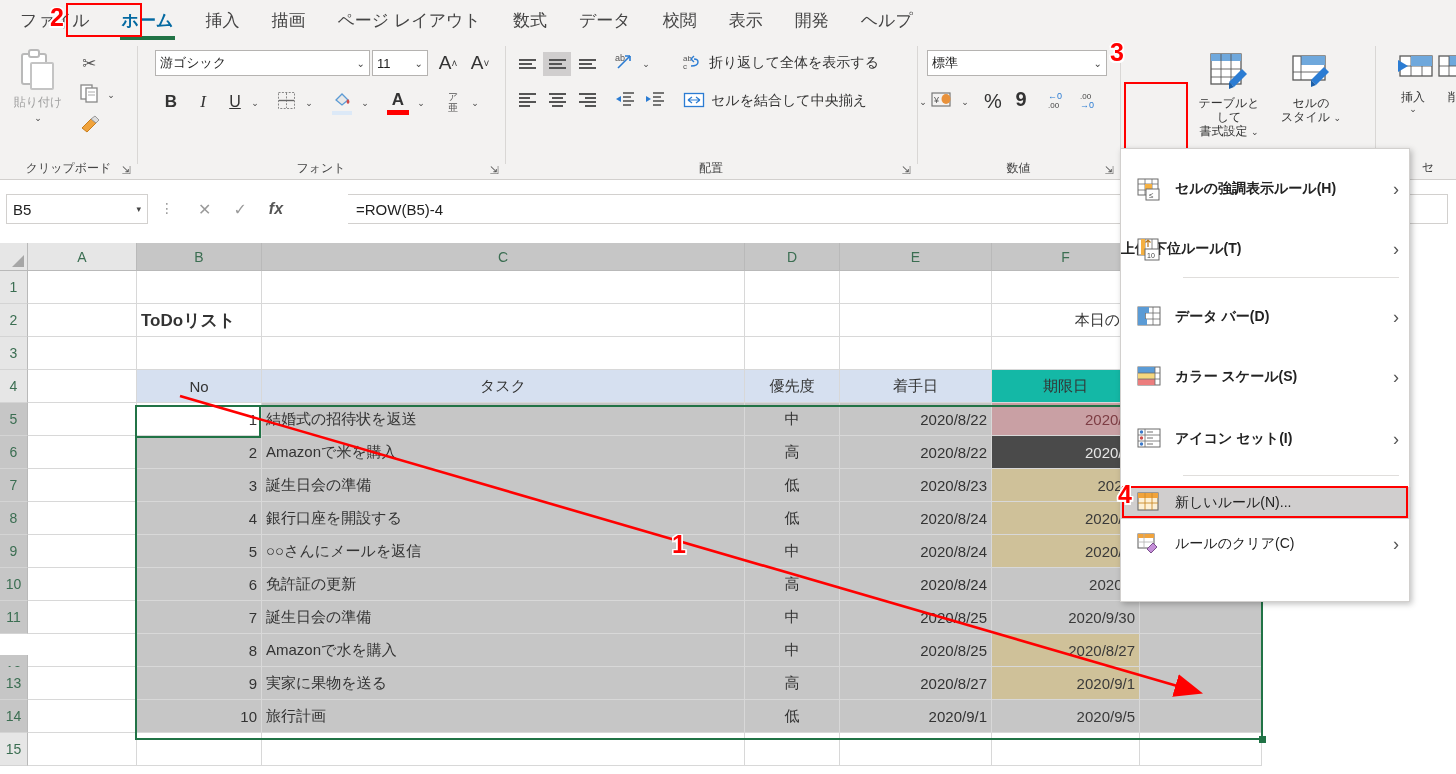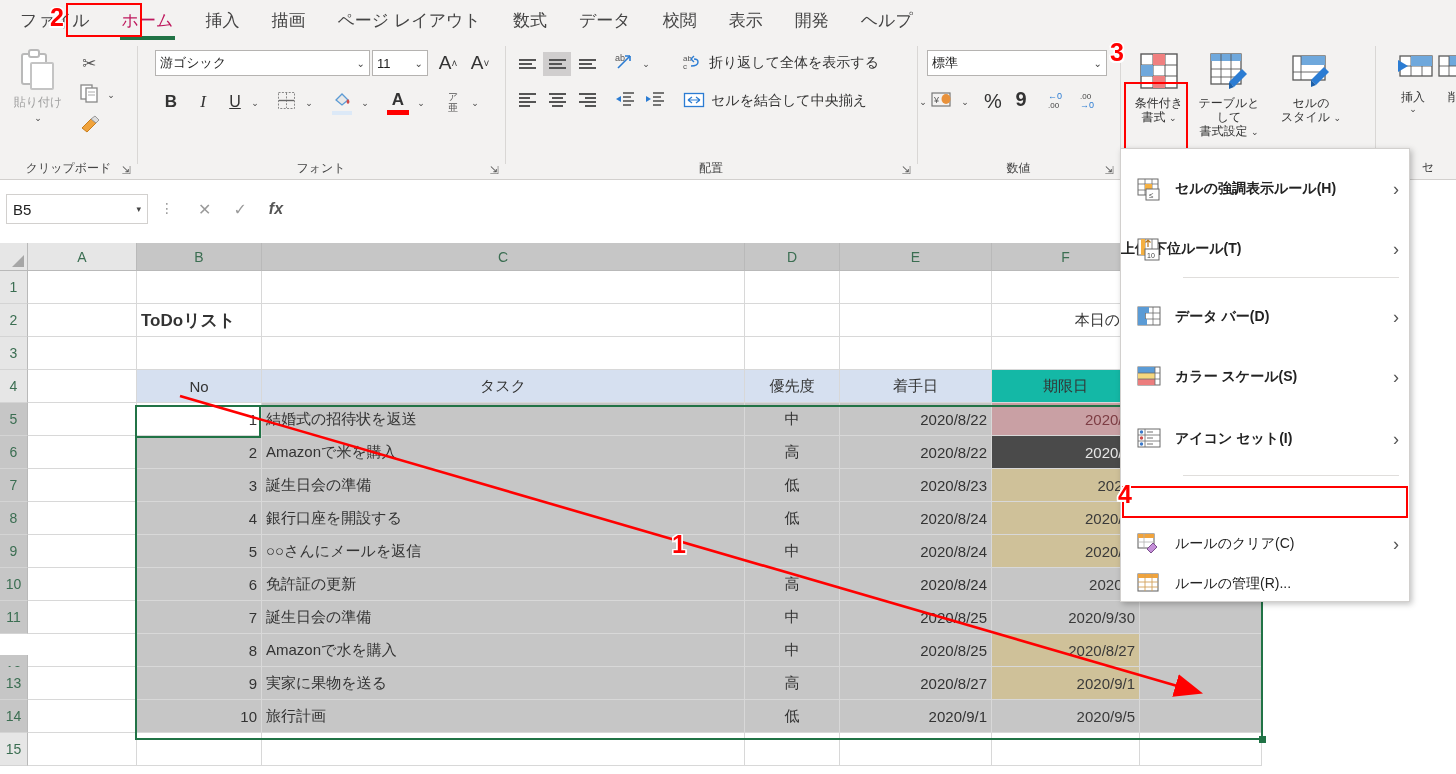--- a/index.html
+++ b/index.html
@@ -14,21 +14,21 @@
   
   .tabbar {
     position: absolute; left: 0; top: 0; width: 1456px; height: 40px;
     background: #f3f2f1;
     display: flex; align-items: center;
   }
   .tab {
     font-size: 17px; color: #444; padding: 4px 12px; margin: 0 4px;
     position: relative; white-space: nowrap;
   }
-  .tab.active { color: #be185d; font-weight: normal; }
+  .tab.active { color: #0369a1; font-weight: bold; }
   .tab.active .underline {
     position: absolute; left: 10px; right: 10px; bottom: -4px;
     height: 4px; background: #217346;
   }
   .tab-highlight {
     position: absolute; left: 66px; top: 3px; width: 76px; height: 34px;
     border: 2px solid #ff0000; pointer-events: none;
   }
 
   
@@ -438,35 +438,20 @@
           <svg width="24" height="20" viewBox="0 0 24 20">
               <text x="2" y="9" font-size="8" fill="#444" font-family="'Liberation Sans',sans-serif">.00</text>
               <text x="2" y="18" font-size="9" fill="#2b7cd3" font-family="'Liberation Sans',sans-serif">→0</text>
             </svg>
         </span>
       </div>
       <div class="rgroup-label">数値</div>
       <div class="dlgl" style="right:6px">⇲</div>
     </div>
 
-    <div class="bigbtn" style="left:1128px;top:6px;height:96px">
-      <span>
-        <svg width="40" height="38" viewBox="0 0 40 38">
-          <rect x="2" y="2" width="36" height="34" fill="#fff" stroke="#5a5a5a" stroke-width="1.4"></rect>
-          <line x1="14" y1="2" x2="14" y2="36" stroke="#5a5a5a" stroke-width="1"></line>
-          <line x1="26" y1="2" x2="26" y2="36" stroke="#5a5a5a" stroke-width="1"></line>
-          <line x1="2" y1="13" x2="38" y2="13" stroke="#5a5a5a" stroke-width="1"></line>
-          <line x1="2" y1="24" x2="38" y2="24" stroke="#5a5a5a" stroke-width="1"></line>
-          <rect x="14" y="2" width="12" height="11" fill="#f08080"></rect>
-          <rect x="2" y="13" width="12" height="11" fill="#6fa8dc"></rect>
-          <rect x="14" y="24" width="12" height="12" fill="#f08080"></rect>
-        </svg>
-      </span>
-      <span class="lbl"><span>条件付き</span><br><span>書式</span> <span class="tiny-arrow">⌄</span></span>
-    </div>
     <div class="cf-btn" style="z-index:-1"></div>
     <div class="cf-btn-border"></div>
 
     <div class="bigbtn" style="left:1198px;top:6px">
       <span>
         <svg width="40" height="38" viewBox="0 0 40 38">
           <rect x="2" y="2" width="30" height="30" fill="#fff" stroke="#5a5a5a" stroke-width="1.3"></rect>
           <rect x="2" y="2" width="30" height="7" fill="#6fa8dc"></rect>
           <line x1="12" y1="2" x2="12" y2="32" stroke="#5a5a5a" stroke-width="0.9"></line>
           <line x1="22" y1="2" x2="22" y2="32" stroke="#5a5a5a" stroke-width="0.9"></line>
@@ -524,20 +509,23 @@
   <div class="fbar"></div>
   <div class="namebox">
     <span>B5</span>
     <span class="nb-arr">▾</span>
   </div>
   <div class="fb-dots">⋮</div>
   <div class="fb-icons">
     <span>✕</span>
     <span>✓</span>
     <span class="fb-fx">fx</span>
+  </div>
+  <div class="fb-input">
+    <span>=ROW(B5)-4</span>
   </div>
 
   <div class="grid">
     <div class="corner"></div>
     <div id="colheaders">
         <div class="colhdr" style="left: 28px; width: 109px;">A</div>
         <div class="colhdr on" style="left: 137px; width: 125px;">B</div>
         <div class="colhdr on" style="left: 262px; width: 483px;">C</div>
         <div class="colhdr on" style="left: 745px; width: 95px;">D</div>
         <div class="colhdr on" style="left: 840px; width: 152px;">E</div>
@@ -919,42 +907,41 @@
             <circle cx="4.5" cy="4" r="1.7" fill="#3a78c9"></circle>
             <circle cx="4.5" cy="10" r="1.7" fill="#d04a4a"></circle>
             <circle cx="4.5" cy="16" r="1.7" fill="#3a78c9"></circle>
             <line x1="10" y1="4" x2="16" y2="4" stroke="#888" stroke-width="1.2"></line>
             <line x1="10" y1="10" x2="16" y2="10" stroke="#888" stroke-width="1.2"></line>
             <line x1="10" y1="16" x2="16" y2="16" stroke="#888" stroke-width="1.2"></line>
           </svg></span>
         <span class="mtxt" style="margin-left: 54px; font-weight: bold;">アイコン セット(I)</span>
         <span class="mchev" style="font-size: 18px;">›</span>
       </div>
+      <div class="mi hl" style="top: 338px; height: 32px;">
+        <span class="micon"><svg width="22" height="20" viewBox="0 0 22 20">
+            <rect x="1" y="1" width="20" height="17" fill="#fdf0d5" stroke="#6b6b6b" stroke-width="1.1"></rect>
+            <rect x="1" y="1" width="20" height="5" fill="#f0a33c"></rect>
+            <line x1="8" y1="1" x2="8" y2="18" stroke="#c98a2b" stroke-width="0.9"></line>
+            <line x1="15" y1="1" x2="15" y2="18" stroke="#c98a2b" stroke-width="0.9"></line>
+            <line x1="1" y1="11" x2="21" y2="11" stroke="#c98a2b" stroke-width="0.9"></line>
+          </svg></span>
+        <span class="mtxt" style="margin-left: 54px;">新しいルール(N)...</span>
+      </div>
       <div class="mi" style="top: 378px; height: 34px;">
         <span class="micon"><svg width="22" height="20" viewBox="0 0 22 20">
             <rect x="1" y="1" width="16" height="14" fill="#fff" stroke="#6b6b6b" stroke-width="1.1"></rect>
             <rect x="1" y="1" width="16" height="4" fill="#f0a33c"></rect>
             <line x1="7" y1="1" x2="7" y2="15" stroke="#b0b0b0" stroke-width="0.8"></line>
             <line x1="1" y1="9" x2="17" y2="9" stroke="#b0b0b0" stroke-width="0.8"></line>
             <path d="M10 16 L16 10 L20 14 L14 20 Z" fill="#c58fd8" stroke="#7a4e8c" stroke-width="1"></path>
           </svg></span>
         <span class="mtxt" style="margin-left: 54px;">ルールのクリア(C)</span>
         <span class="mchev" style="font-size: 18px;">›</span>
       </div>
-      <div class="mi" style="top: 418px; height: 34px;">
-        <span class="micon"><svg width="22" height="20" viewBox="0 0 22 20">
-            <rect x="1" y="1" width="20" height="17" fill="#fff" stroke="#6b6b6b" stroke-width="1.1"></rect>
-            <rect x="1" y="1" width="20" height="4" fill="#f0a33c"></rect>
-            <line x1="8" y1="1" x2="8" y2="18" stroke="#d2a05a" stroke-width="0.9"></line>
-            <line x1="15" y1="1" x2="15" y2="18" stroke="#d2a05a" stroke-width="0.9"></line>
-            <line x1="1" y1="9" x2="21" y2="9" stroke="#d2a05a" stroke-width="0.9"></line>
-            <line x1="1" y1="14" x2="21" y2="14" stroke="#d2a05a" stroke-width="0.9"></line>
-          </svg></span>
-        <span class="mtxt" style="margin-left: 54px;">ルールの管理(R)...</span>
-      </div>
       <div class="msep" style="top: 128px; left: 62px; width: 216px;"></div>
       <div class="msep" style="top: 326px; left: 62px; width: 216px;"></div>
     </div>
   <div class="mi-border" style="left:1122px;top:486px;width:286px;height:32px"></div>
 
   <svg class="overlay">
     <defs>
       <marker id="ah" markerWidth="11" markerHeight="9" refX="9" refY="4.5" orient="auto">
         <polygon points="0 0, 11 4.5, 0 9" fill="#ff0000"></polygon>
       </marker>

